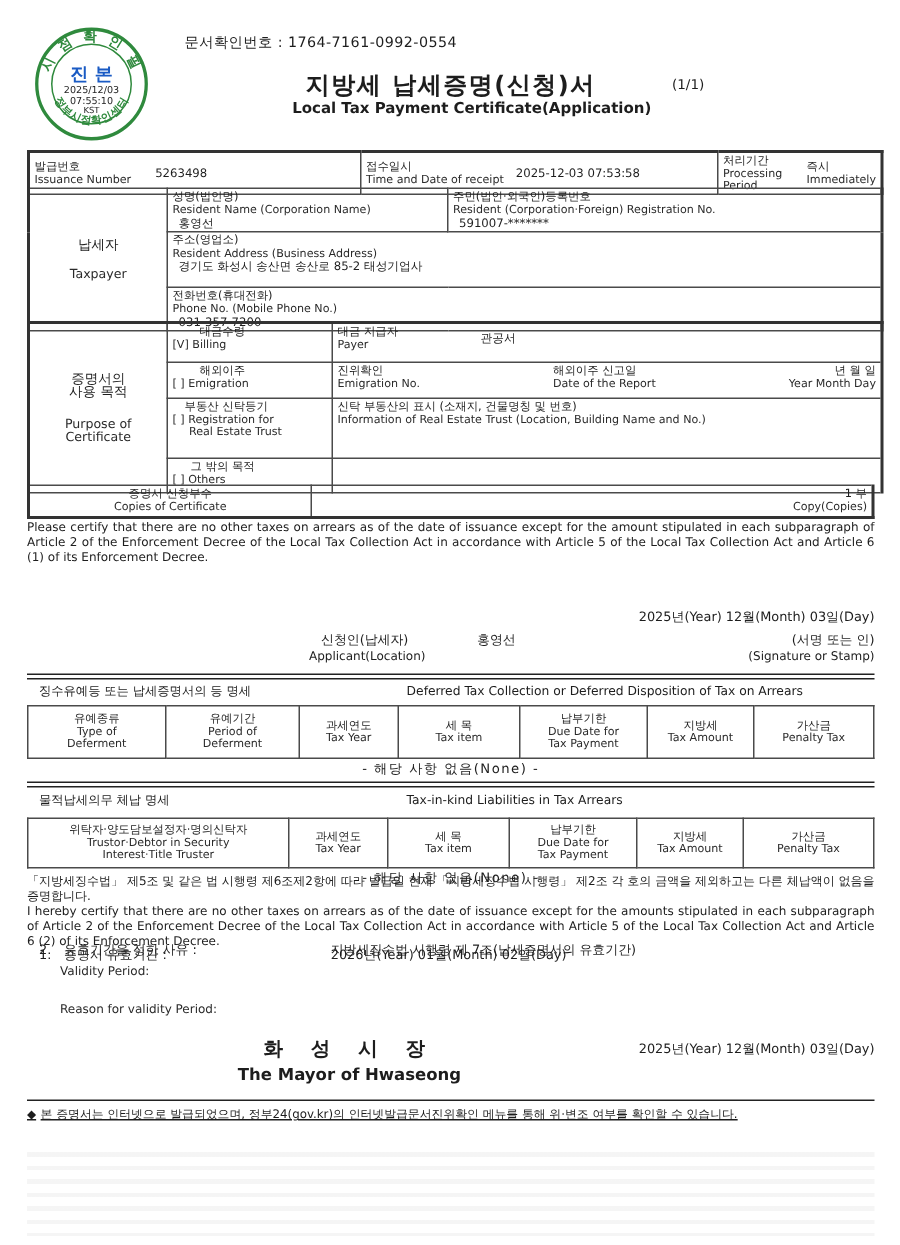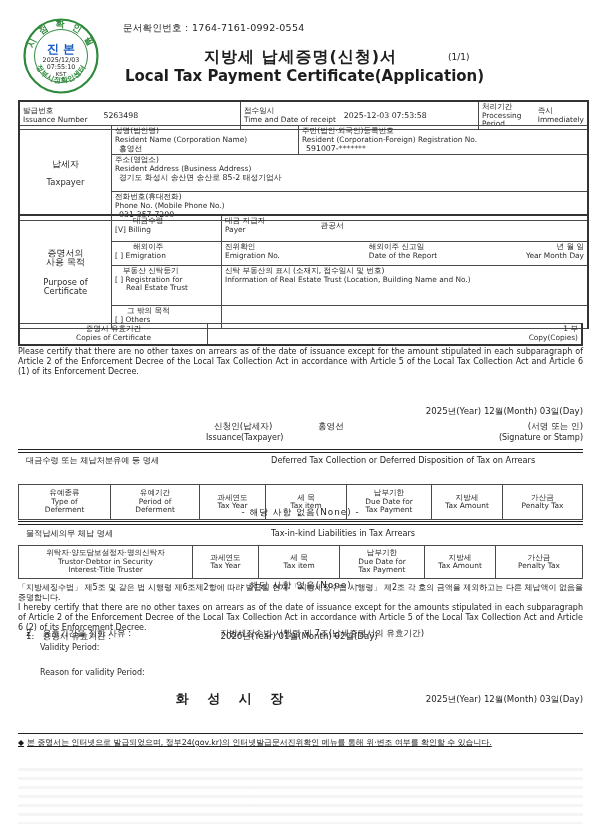--- a/index.html
+++ b/index.html
@@ -4,21 +4,21 @@
 <style>
   html,body{margin:0;padding:0;background:#fff;}
   .page{position:relative;width:600px;height:830px;background:#ffffff;overflow:hidden;
         font-family:"DejaVu Sans","Liberation Sans",sans-serif;color:#1d1d1d;}
   .content{position:absolute;left:18px;top:0;width:565px;}
 
   
   .docno{position:absolute;left:105px;top:22px;font-size:9.5px;letter-spacing:.3px;}
   .title-ko{position:absolute;left:0;top:47px;width:565px;text-align:center;font-size:16px;font-weight:bold;letter-spacing:1px;}
   .page-ind{position:absolute;left:430px;top:52px;font-size:9px;}
-  .title-en{position:absolute;left:4px;top:67px;width:565px;text-align:center;font-size:15px;font-weight:bold;}
+  .title-en{position:absolute;left:14px;top:67px;width:565px;text-align:center;font-size:10px;font-weight:bold;}
   .tseal{position:absolute;left:22px;top:17px;width:78px;height:78px;}
 
   
   table{border-collapse:collapse;width:565px;table-layout:fixed;}
   td{border:1px solid #4a4a4a;padding:1px 3px;vertical-align:top;overflow:hidden;}
   .k{font-size:7.6px;line-height:8.6px;}
   .e{font-size:7.4px;line-height:8.4px;color:#2a2a2a;}
   .v{font-size:7.8px;line-height:9px;}
   .flexrow{display:flex;align-items:center;}
 
@@ -41,21 +41,21 @@
   .sigrow{position:absolute;width:565px;height:11px;font-size:8.6px;}
   .sig1{top:421px;}
   .sig2{top:433px;}
   .abs{position:absolute;top:0;}
 
   .dline{position:absolute;width:565px;height:2px;border-top:1.5px solid #222;border-bottom:1px solid #222;}
   .ttitle{position:absolute;width:565px;display:flex;font-size:8.2px;}
   .ttitle .tko{width:44%;padding-left:8px;}
   .ttitle .ten{width:56%;}
   .hcell{text-align:center;vertical-align:middle;}
-  .t1{position:absolute;top:484px;}
+  .t1{position:absolute;top:470px;}
   .t1 td{height:32px;}
   .t2{position:absolute;top:545px;}
   .t2 td{height:30px;}
   .nonerow{position:absolute;width:565px;text-align:center;font-size:8.8px;letter-spacing:1px;}
   .p2{position:absolute;top:583px;width:565px;}
   .vitem{position:absolute;width:565px;font-size:8.6px;}
   .vno{display:inline-block;width:14px;margin-left:8px;}
   .vlabel{display:inline-block;width:175px;}
   .ven{margin-left:22px;font-size:8px;color:#2a2a2a;}
 
@@ -224,39 +224,39 @@
           </div>
         </td>
       </tr>
       <tr>
         <td style="height:37px;">
           <div class="k" style="padding-left:8px;">부동산 신탁등기</div>
           <div class="e"><span>[ ]</span> <span>Registration for</span></div>
           <div class="e" style="padding-left:11px;">Real Estate Trust</div>
         </td>
         <td class="sideR">
-          <div class="k">신탁 부동산의 표시 (소재지, 접수일시 및 번호)</div>
+          <div class="k">신탁 부동산의 표시 (소재지, 건물명칭 및 번호)</div>
           <div class="e">Information of Real Estate Trust (Location, Building Name and No.)</div>
         </td>
       </tr>
       <tr>
         <td style="height:20px;">
           <div class="k" style="padding-left:12px;">그 밖의 목적</div>
           <div class="e"><span>[ ]</span> <span>Others</span></div>
         </td>
         <td class="sideR"></td>
       </tr>
     </tbody>
       </table>
 
     <table class="tD">
       <tbody>
           <tr>
         <td class="sideL ctr" style="width:181px;height:18px;">
-          <div class="k">증명서 유효기간</div>
+          <div class="k">증명서 신청부수</div>
           <div class="e">Copies of Certificate</div>
         </td>
         <td class="sideR" style="text-align:right;">
           <div class="k">1 부</div>
           <div class="e">Copy(Copies)</div>
         </td>
       </tr>
     </tbody>
       </table>
 
@@ -264,28 +264,28 @@
       <div>Please certify that there are no other taxes on arrears as of the date of issuance except for the amount stipulated in each subparagraph of Article 2 of the Enforcement Decree of the Local Tax Collection Act in accordance with Article 5 of the Local Tax Collection Act and Article 6 (1) of its Enforcement Decree.</div>
     </div>
 
     <div class="appdate">2025년(Year) 12월(Month) 03일(Day)</div>
     <div class="sigrow sig1">
       <span class="abs" style="left:196px;">신청인(납세자)</span>
       <span class="abs" style="left:300px;">홍영선</span>
       <span class="abs" style="right:0;">(서명 또는 인)</span>
     </div>
     <div class="sigrow sig2">
-      <span class="abs" style="left:188px;font-size:8px;">Issuance(Taxpayer)</span>
+      <span class="abs" style="left:188px;font-size:8px;">Applicant(Location)</span>
       <span class="abs" style="right:0;font-size:8px;">(Signature or Stamp)</span>
     </div>
 
     <div class="dline" style="top:449px;"></div>
 
     <div class="ttitle" style="top:455px;">
-      <div class="tko">대금수령 또는 체납처분유예 등 명세</div>
+      <div class="tko">징수유예등 또는 납세증명서의 등 명세</div>
       <div class="ten">Deferred Tax Collection or Deferred Disposition of Tax on Arrears</div>
     </div>
     <table class="t1">
       <tbody>
           <tr>
         <td class="hcell" style="width:85px;">
               <div class="k">유예종류</div>
               <div class="e">Type of</div>
               <div class="e">Deferment</div>
             </td>
@@ -372,20 +372,21 @@
     <div class="vitem ven" style="top:643px;">Validity Period:</div>
     <div class="vitem" style="top:628px;">
       <span class="vno">2.</span>
       <span class="vlabel">유효기간을 정한 사유 :</span>
       <span>지방세징수법 시행령 제 7조(납세증명서의 유효기간)</span>
     </div>
     <div class="vitem ven" style="top:668px;">Reason for validity Period:</div>
 
     <div class="mayor">
       <div class="mko">화 성 시 장</div>
+      <div class="men">The Mayor of Hwaseong</div>
       <div class="mdate">2025년(Year) 12월(Month) 03일(Day)</div>
     </div>
 
     <div class="frule"></div>
     <div class="fnote">
       <div><span class="b">◆</span><span>본 증명서는 인터넷으로 발급되었으며, 정부24(gov.kr)의 인터넷발급문서진위확인 메뉴를 통해 위·변조 여부를 확인할 수 있습니다.</span></div>
     </div>
   </div>
 
   <div class="wm"></div>

